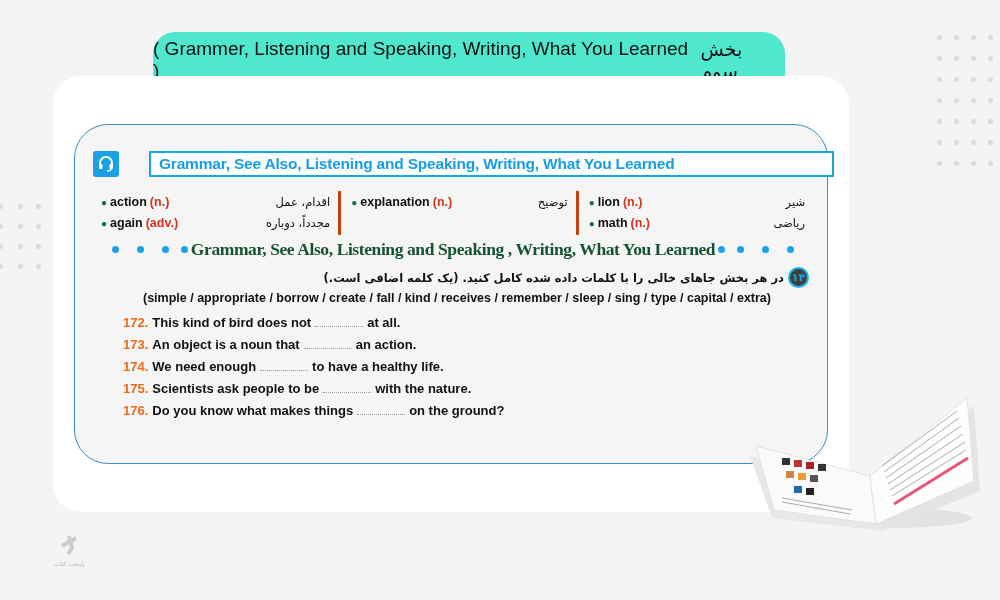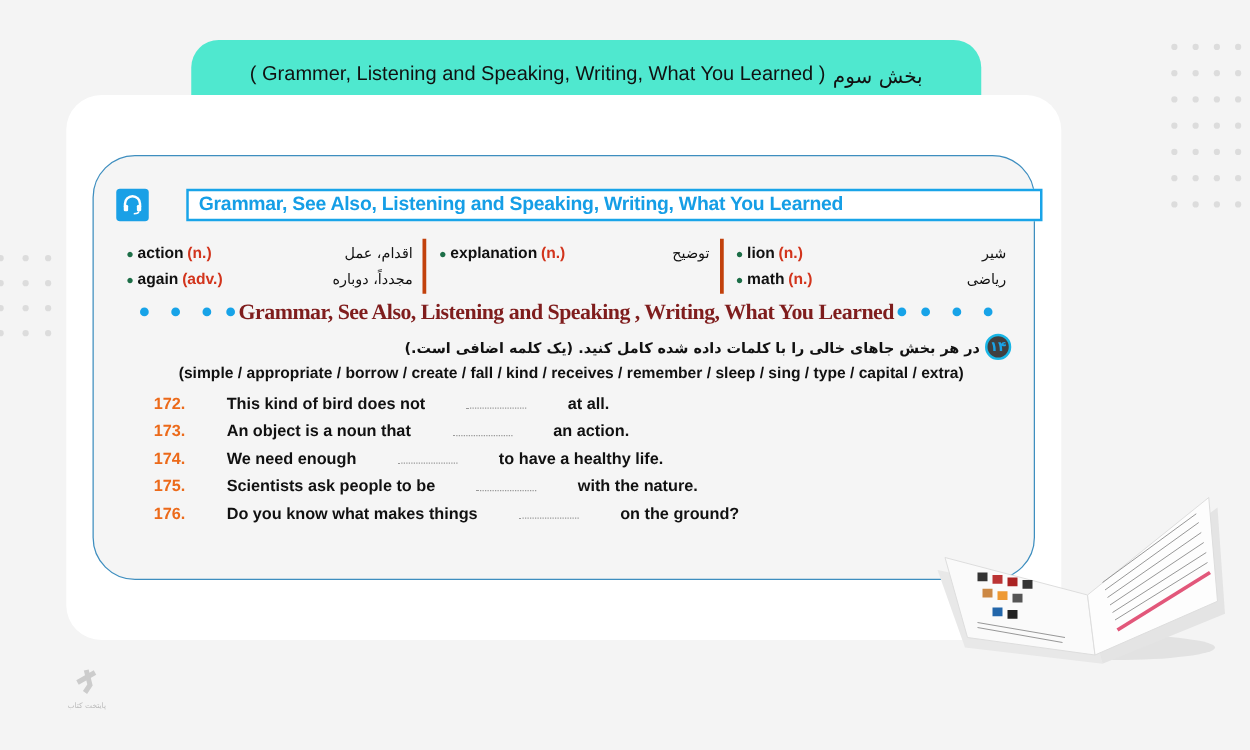--- a/index.html
+++ b/index.html
@@ -13,21 +13,21 @@
   .dots { position: absolute; display: grid; gap: 0; }
   .dots span { width: 5px; height: 5px; border-radius: 50%; background: #dcdcdc; display: block; }
   .dots-left { left: 0; top: 204px; grid-template-columns: repeat(3, 18px); row-gap: 15px; }
   .dots-left span:nth-child(3n+1) { margin-left: -2px; }
   .dots-right { left: 937px; top: 35px; grid-template-columns: repeat(4, 17px); row-gap: 16px; }
 
   .title-tab {
     position: absolute; left: 153px; top: 32px; width: 632px; height: 56px;
     background: #4fe8cf; border-radius: 22px 22px 0 0;
     display: flex; align-items: center; justify-content: center;
-    font-size: 16px; color: #111;
+    font-size: 19px; color: #111;
   }
   .title-tab .fa { margin-left: 6px; font-family: "DejaVu Sans", sans-serif; }
 
   .card {
     position: absolute; left: 53px; top: 76px; width: 796px; height: 436px;
     background: #ffffff; border-radius: 28px;
   }
   .doc {
     position: absolute; left: 74px; top: 124px; width: 754px; height: 340px;
     background: #f5f5f5; border: 1.5px solid #3e8ebf; border-radius: 34px;
@@ -47,40 +47,40 @@
   .vcol + .vcol { border-left: 3px solid #c2410c; padding-left: 10px; }
   .vrow { display: flex; justify-content: space-between; height: 21px; align-items: center; font-size: 12.5px; }
   .vword { font-weight: bold; }
   .vword .bul { color: #1c6e47; font-size: 10px; margin-right: 3px; }
   .vword .pos { color: #d2341c; margin-left: 3px; }
   .vfa { font-family: "DejaVu Sans", sans-serif; font-size: 11.5px; direction: rtl; }
 
   .banner {
     position: absolute; left: 16px; top: 112px; width: 724px; height: 24px;
     display: flex; align-items: center; justify-content: center;
-    color: #7f1d1d; font-family: "Liberation Serif", "DejaVu Serif", serif; font-weight: bold; font-size: 17.5px;
+    color: #14532d; font-family: "Liberation Serif", "DejaVu Serif", serif; font-weight: bold; font-size: 17.5px;
     letter-spacing: -0.4px;
   }
   .banner .dot { width: 7px; height: 7px; border-radius: 50%; background: #17a3e8; display: inline-block; margin: 0 9px; }
   .banner .dot.near { margin: 0 3px; }
 
   .q-line {
     position: absolute; right: 18px; top: 142px; display: flex; align-items: center; direction: rtl;
     font-family: "DejaVu Sans", sans-serif; font-weight: bold; font-size: 11.5px;
   }
   .qnum {
     width: 21px; height: 21px; border: 2px solid #19b6e6; border-radius: 50%;
     display: flex; align-items: center; justify-content: center; color: #19a4e8;
     font-size: 11px; margin-left: 4px; background: #404040;
   }
   .words {
     position: absolute; right: 56px; top: 166px; font-size: 12.5px; font-weight: bold;
   }
   .items { position: absolute; left: 48px; top: 186px; }
-  .item { height: 22px; display: flex; align-items: center; font-size: 13px; font-weight: bold; color: #111; gap: 29px; }
+  .item { height: 22px; display: flex; align-items: center; font-size: 13px; font-weight: bold; color: #111; }
   .item .n { color: #ec6a1a; margin-right: 4px; }
   .blank { display: inline-block; width: 48px; border-bottom: 1px dotted #999; margin: 0 4px; height: 10px; }
 
   .book { position: absolute; left: 742px; top: 386px; width: 240px; height: 150px; }
   .logo { position: absolute; left: 54px; top: 534px; width: 30px; }
 </style>
 </head>
 <body>
 
 <div class="dots dots-left">

